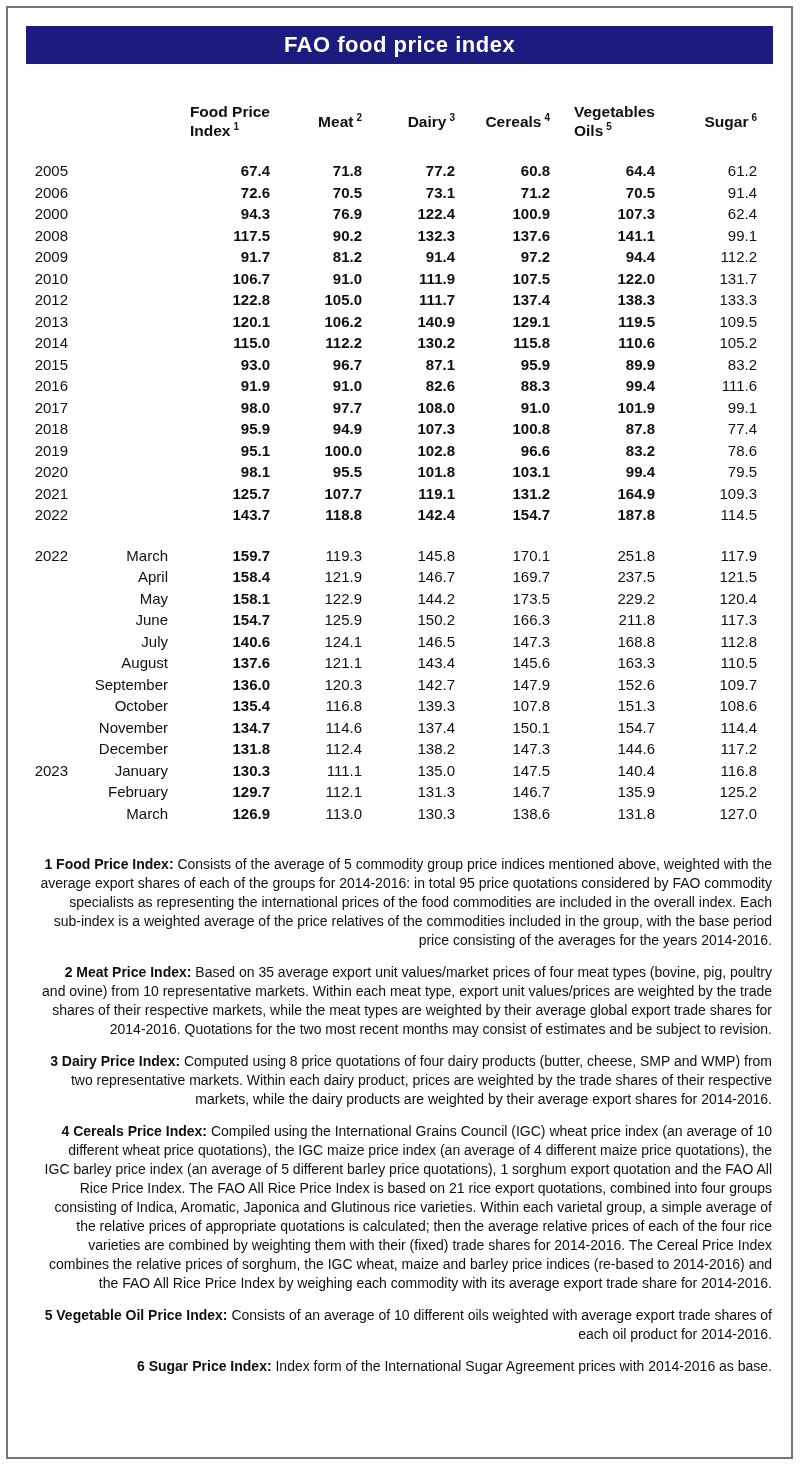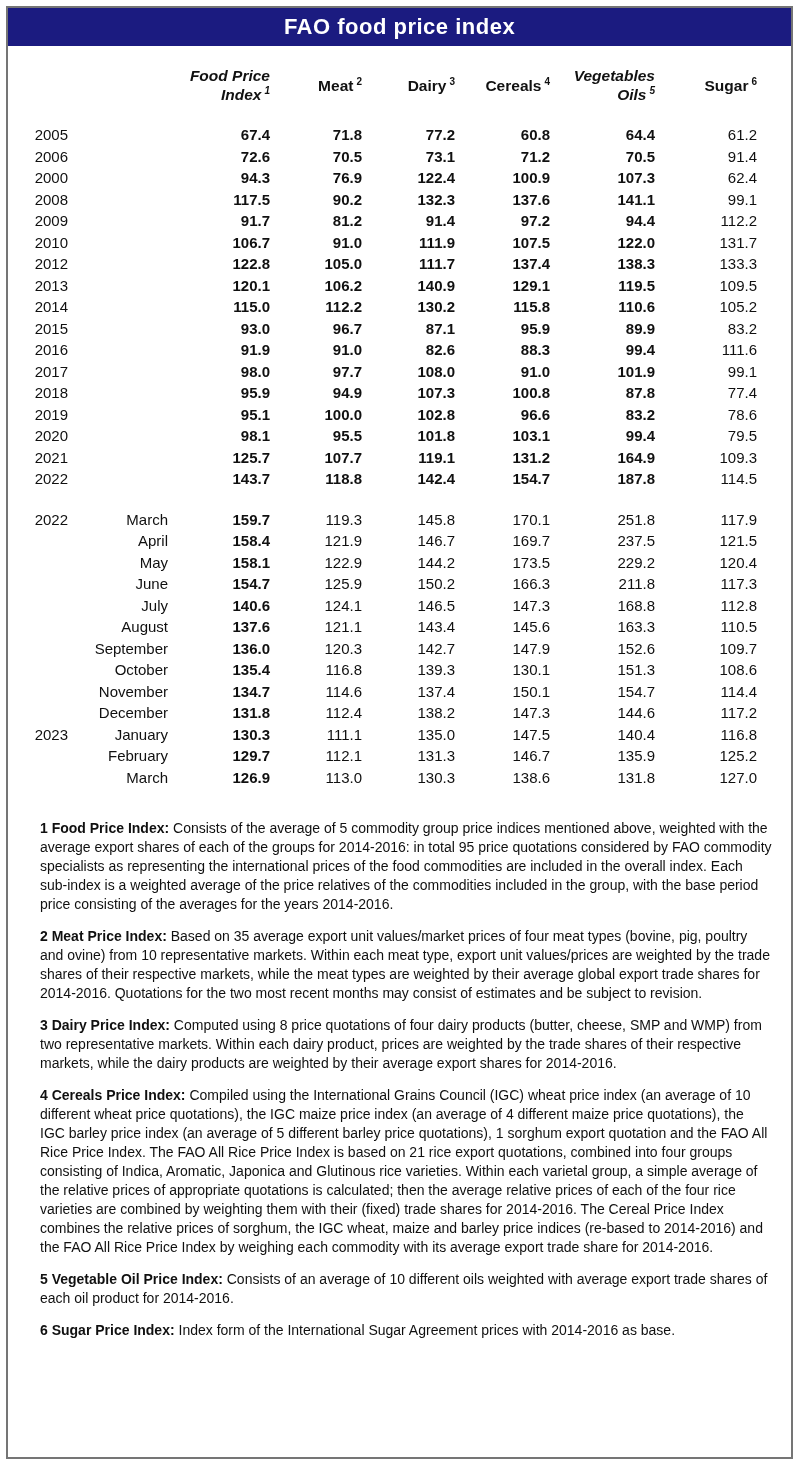--- a/index.html
+++ b/index.html
@@ -17,21 +17,21 @@
     left: 6px;
     top: 6px;
     width: 787px;
     height: 1453px;
     box-sizing: border-box;
     border: 2px solid #757575;
     background: #ffffff;
     overflow: hidden;
   }
   .title-bar {
-    margin: 0;
+    margin: 18px;
     height: 38px;
     background: #1b1b80;
     color: #ffffff;
     text-align: center;
     font-weight: bold;
     font-size: 22px;
     line-height: 38px;
     letter-spacing: 0.5px;
   }
   table.idx {
@@ -44,21 +44,21 @@
   thead th {
     height: 78px;
     padding-bottom: 16px;
     vertical-align: middle;
     text-align: right;
     font-size: 15.5px;
     font-weight: bold;
     line-height: 19px;
     color: #111;
   }
-  .h2l { display: inline-block; text-align: right; font-style: italic; }
+  .h2l { display: inline-block; text-align: left; }
   .sup {
     font-size: 10px;
     font-weight: bold;
     vertical-align: 6px;
     margin-left: 3px;
     line-height: 0;
   }
   tbody.data td {
     height: 21.5px;
     font-size: 15px;
@@ -71,21 +71,21 @@
   td.b { font-weight: bold; }
   tbody.spacer td { height: 19px; padding: 0; }
   .footnotes {
     margin-top: 31px;
     padding: 0 19px 0 32px;
     font-size: 14px;
     line-height: 19px;
     color: #101010;
     text-align: left;
   }
-  .footnotes p { margin: 0 0 13px 0; }
+  .footnotes p { margin: 0 0 13px 0; text-align: right; }
   .fn-lead { font-weight: bold; }
 </style>
 </head>
 <body>
 
 <div class="frame">
 
   <div class="title-bar">
     <span>FAO food price index</span>
   </div>
@@ -432,21 +432,21 @@
           <td class="num">109.7</td>
           <td></td>
         </tr>
 
         <tr>
           <td class="yr"></td>
           <td class="mo">October</td>
           <td class="num b">135.4</td>
           <td class="num">116.8</td>
           <td class="num">139.3</td>
-          <td class="num">130.1</td>
+          <td class="num">107.8</td>
           <td class="num">151.3</td>
           <td class="num">108.6</td>
           <td></td>
         </tr>
 
         <tr>
           <td class="yr"></td>
           <td class="mo">November</td>
           <td class="num b">134.7</td>
           <td class="num">114.6</td>

